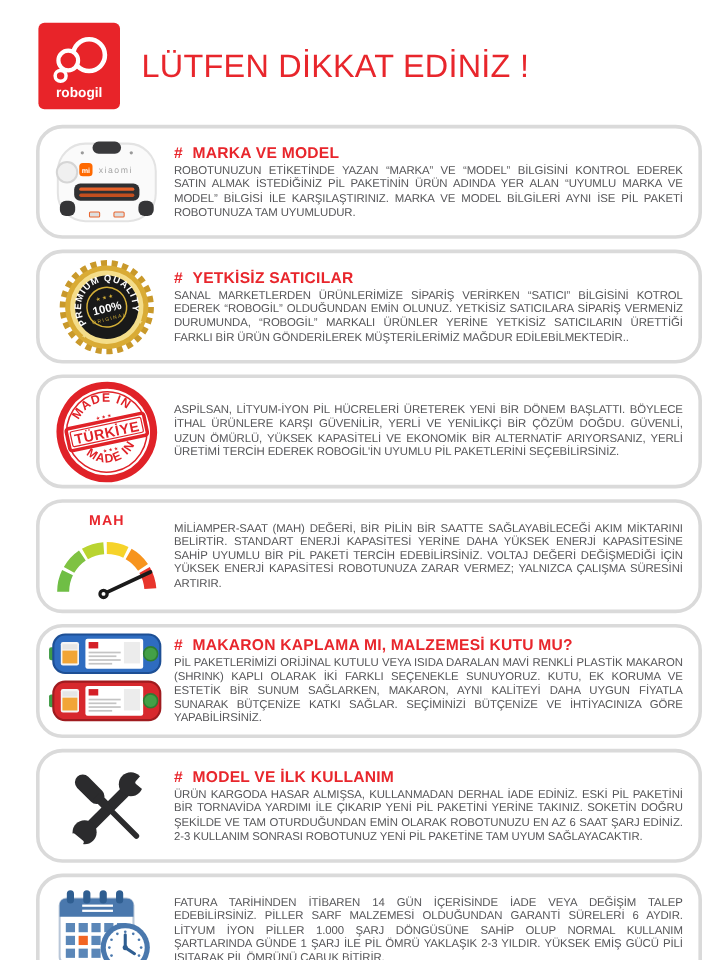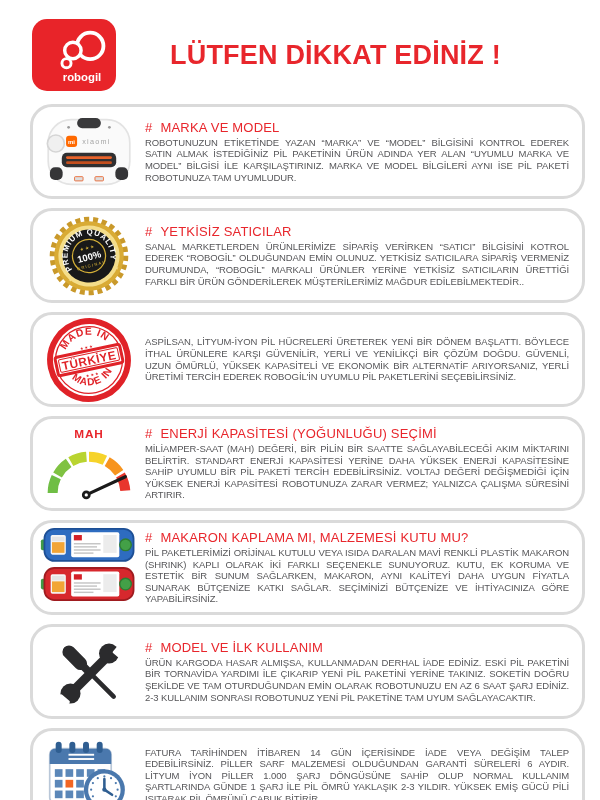--- a/index.html
+++ b/index.html
@@ -3,34 +3,34 @@
 <meta charset="utf-8">
 <style>
   html,body{margin:0;padding:0;}
   body{
     width:600px;height:800px;background:#ffffff;overflow:hidden;
     font-family:"Liberation Sans", sans-serif;
     -webkit-font-smoothing:antialiased;
   }
   
   .header{display:flex;align-items:center;gap:18px;padding:18px 0 10px 32px;height:74px;}
-  .logo{width:68px;height:72px;background:#e82429;border-radius:15px;flex-shrink:0;
-        display:flex;align-items:center;justify-content:center;padding-left:16px;}
-  .page-title{color:#e8262c;font-size:27px;font-weight:bold;letter-spacing:0.2px;margin-left:36px;}
+  .logo{width:68px;height:72px;background:#e82429;border-radius:5px;flex-shrink:0;
+        display:flex;align-items:center;justify-content:center;}
+  .page-title{color:#e8262c;font-size:27px;font-weight:normal;letter-spacing:0.2px;}
   
   .cards{padding-top:2px;}
   .card{
     display:flex;align-items:center;
     height:89px;margin:0 15px 9px 30px;
     border:3px solid #dadada;border-radius:22px;
     background:#fff;overflow:hidden;
   }
   .icon-box{width:112px;min-width:112px;height:100%;display:flex;align-items:center;justify-content:center;}
   .text-box{flex:1;padding:4px 13px 4px 0;}
-  .card-heading{color:#e8262c;font-size:13px;font-weight:normal;letter-spacing:0.2px;margin-bottom:2px;white-space:nowrap;}
+  .card-heading{color:#e8262c;font-size:13px;font-weight:bold;letter-spacing:0.2px;margin-bottom:2px;white-space:nowrap;}
   .card-heading .hash{margin-right:8px;}
   .card-body{
     color:#565659;font-size:9.5px;font-weight:normal;line-height:1.22;
     text-align:justify;text-align-last:left;letter-spacing:-0.1px;
   }
   svg text{font-family:"Liberation Sans", sans-serif;}
 </style>
 </head>
 <body>
 
@@ -133,21 +133,20 @@
         <path d="M35.0,39.4 A40,40 0 0 1 52.2,34.1" fill="none" stroke="#b9d430" stroke-width="11"></path>
         <path d="M55.0,34.0 A40,40 0 0 1 72.5,38.0" fill="none" stroke="#f6d32a" stroke-width="11"></path>
         <path d="M75.0,39.4 A40,40 0 0 1 88.2,51.6" fill="none" stroke="#f7941e" stroke-width="11"></path>
         <path d="M89.6,54.0 A40,40 0 0 1 94.9,71.2" fill="none" stroke="#e8352c" stroke-width="11"></path>
         <line x1="52" y1="76" x2="95" y2="56" stroke="#1a1a1a" stroke-width="3.5" stroke-linecap="round"></line>
         <circle cx="52" cy="76" r="4.8" fill="#1a1a1a"></circle>
         <circle cx="52" cy="76" r="1.8" fill="#ffffff"></circle>
       </svg>
     </div>
     <div class="text-box">
-      <div class="card-heading"><span class="hash">#</span><span>ENERJİ KAPASİTESİ (YOĞUNLUĞU) SEÇİMİ</span></div>
       <div class="card-body">MİLİAMPER-SAAT (MAH) DEĞERİ, BİR PİLİN BİR SAATTE SAĞLAYABİLECEĞİ AKIM MİKTARINI BELİRTİR. STANDART ENERJİ KAPASİTESİ YERİNE DAHA YÜKSEK ENERJİ KAPASİTESİNE SAHİP UYUMLU BİR PİL PAKETİ TERCİH EDEBİLİRSİNİZ. VOLTAJ DEĞERİ DEĞİŞMEDİĞİ İÇİN YÜKSEK ENERJİ KAPASİTESİ ROBOTUNUZA ZARAR VERMEZ; YALNIZCA ÇALIŞMA SÜRESİNİ ARTIRIR.</div>
     </div>
   </div>
 
   <div class="card">
     <div class="icon-box">
       <svg width="100" height="82" viewBox="0 0 112 92">
 
         <rect x="2" y="14" width="7" height="12" rx="2" fill="#3f9b46"></rect>
         <rect x="6" y="2" width="100" height="36" rx="11" fill="#2e6cc0" stroke="#1d4f95" stroke-width="2"></rect>

